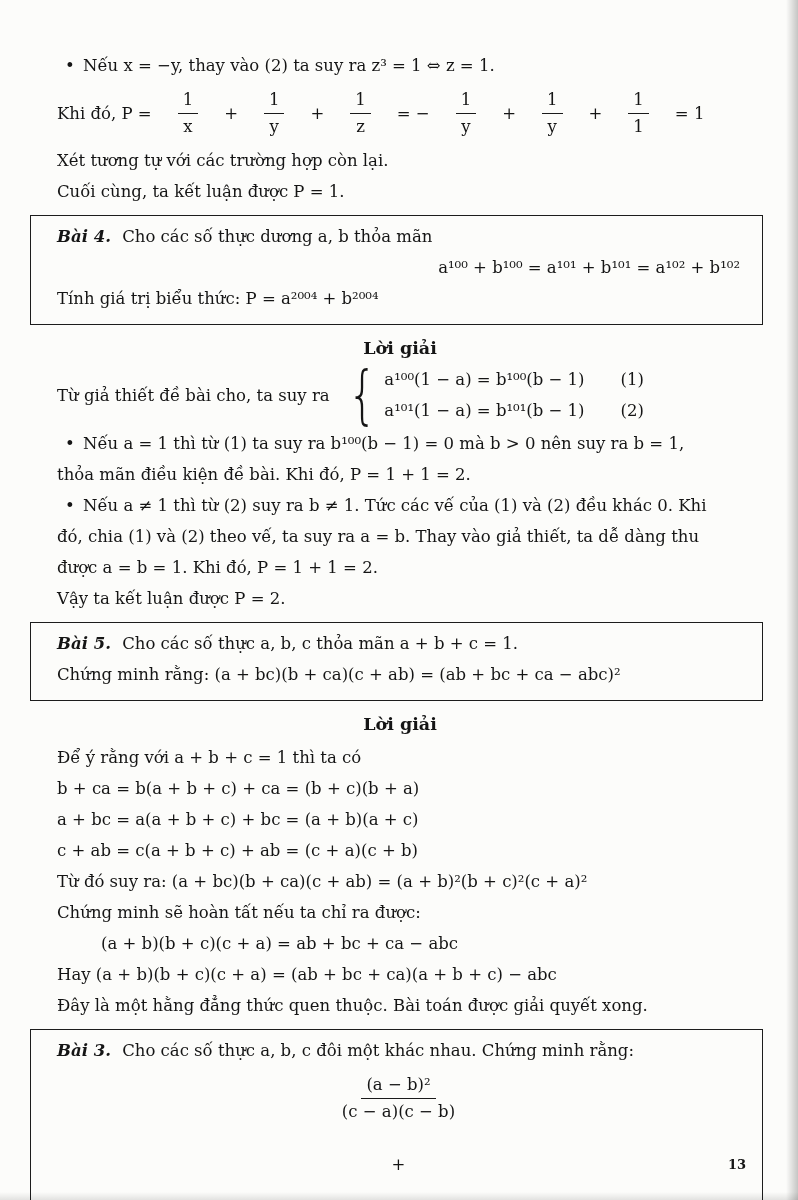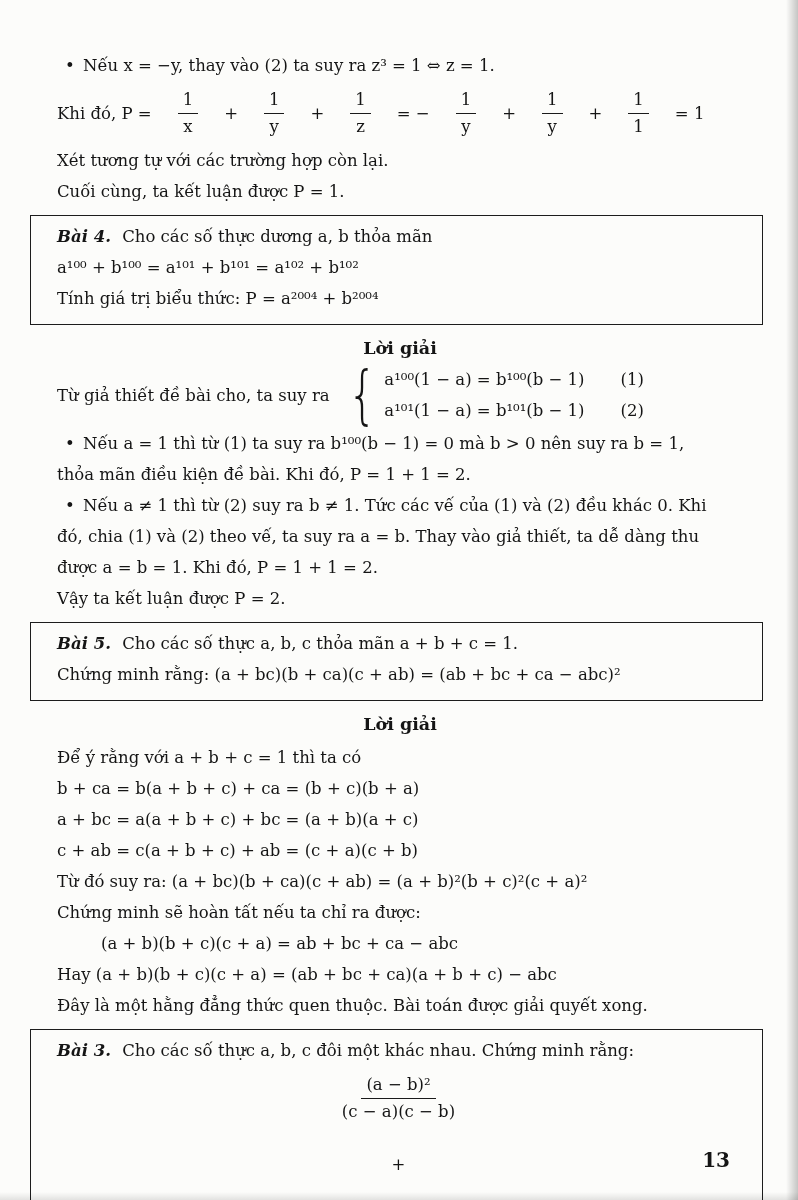--- a/index.html
+++ b/index.html
@@ -22,21 +22,21 @@
     background:linear-gradient(to bottom, rgba(0,0,0,0), rgba(0,0,0,0.10));
     pointer-events:none;
   }
   .content{
     position:absolute;left:57px;top:50px;width:686px;
     font-size:16.5px;line-height:30px;
   }
   .line{margin:1px 0;}
   .bullet-line{display:flex;}
   .bullet{display:inline-block;width:18px;margin-left:8px;flex:0 0 auto;}
-  .center{text-align:left;}
+  .center{text-align:right;}
   .heading{text-align:center;font-weight:bold;font-size:17.5px;margin:7px 0 4px 0;}
   .problem-box{
     border:1.6px solid #1c1c1c;
     margin:8px -20px 8px -27px;
     padding:5px 22px 9px 26px;
   }
   .problem-label{font-weight:bold;font-style:italic;margin-right:6px;margin-top:40px;}
   
   .math-row{display:flex;align-items:center;gap:26px;margin:7px 0;}
   .math-center{justify-content:center;flex-direction:column;}
@@ -49,22 +49,22 @@
   .brace{
     font-family:"DejaVu Sans","Liberation Sans",sans-serif;
     font-size:64px;font-weight:200;line-height:0.9;
     transform:scaleX(0.72);display:inline-block;margin-right:2px;
   }
   .sys-col{display:inline-flex;flex-direction:column;gap:5px;line-height:26px;}
   .sys-row{display:flex;}
   .sys-tag{margin-left:36px;}
   .indent{padding-left:44px;}
   .page-number{
-    position:absolute;right:68px;bottom:28px;
-    font-weight:bold;font-size:20px;
+    position:absolute;right:52px;bottom:28px;
+    font-weight:bold;font-size:13px;
   }
 </style>
 </head>
 <body>
 
 <div class="page">
   <div class="content">
 
     <div class="line bullet-line">
       <span class="bullet">•</span>

